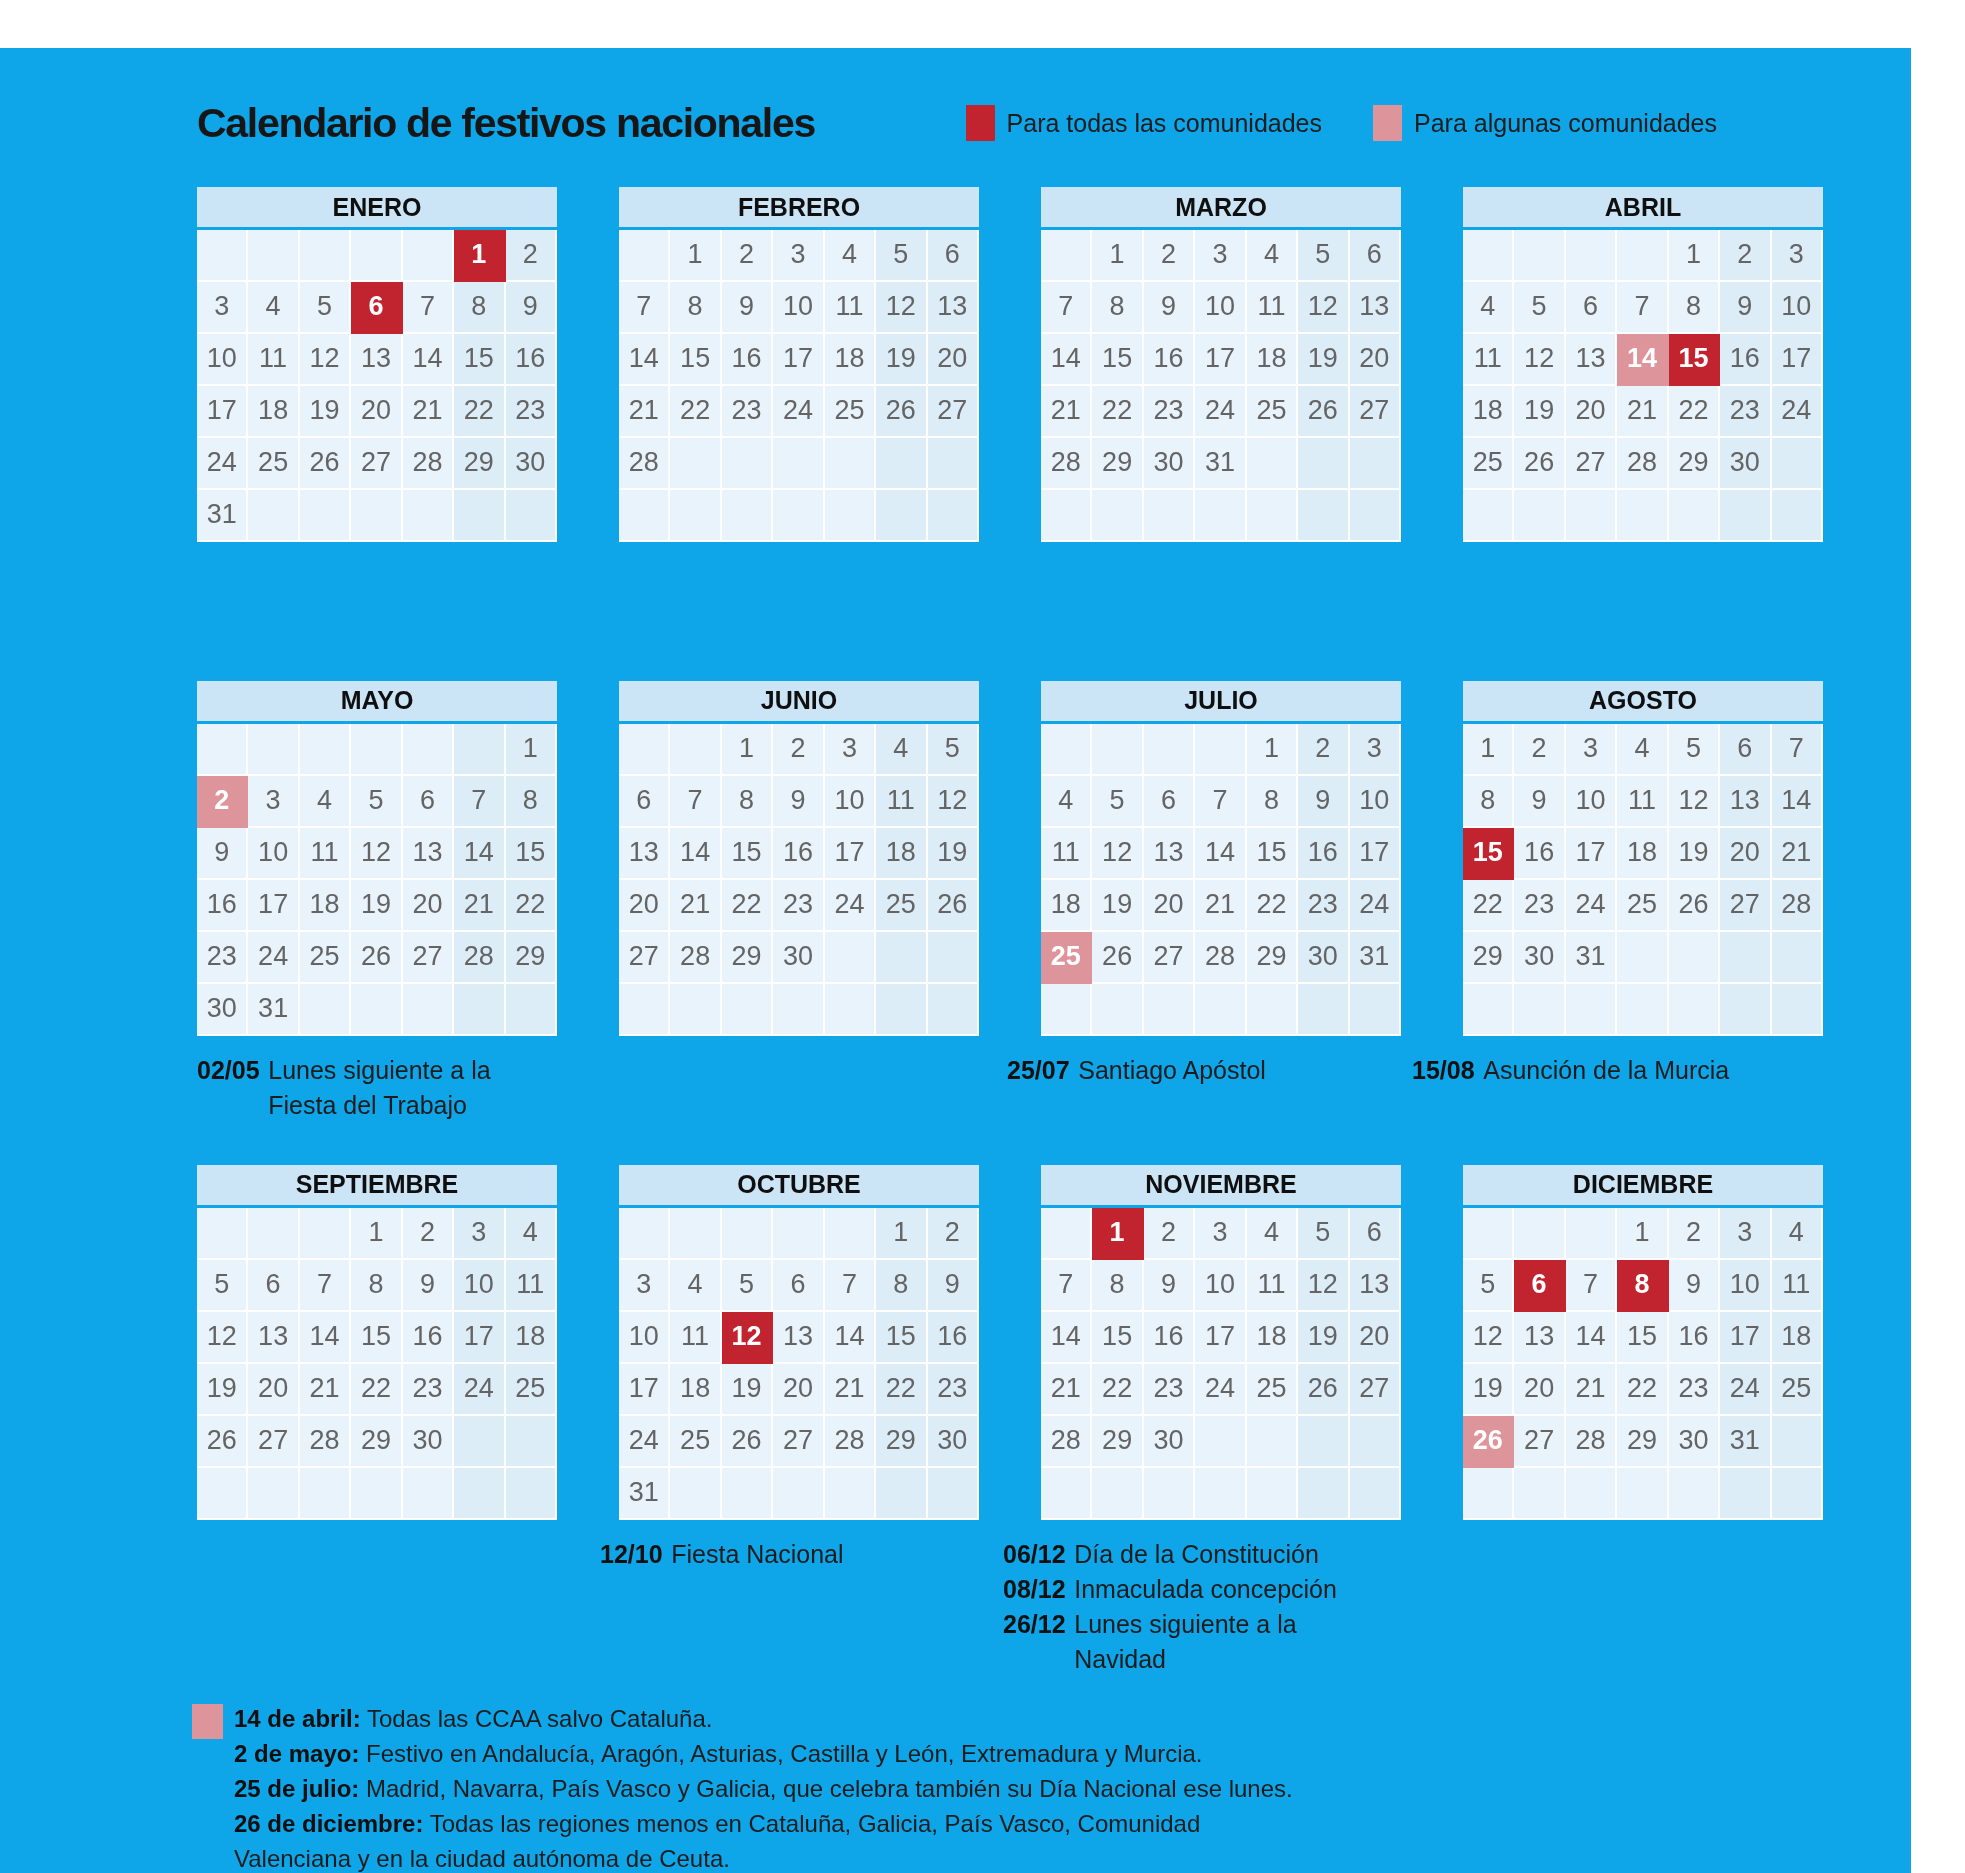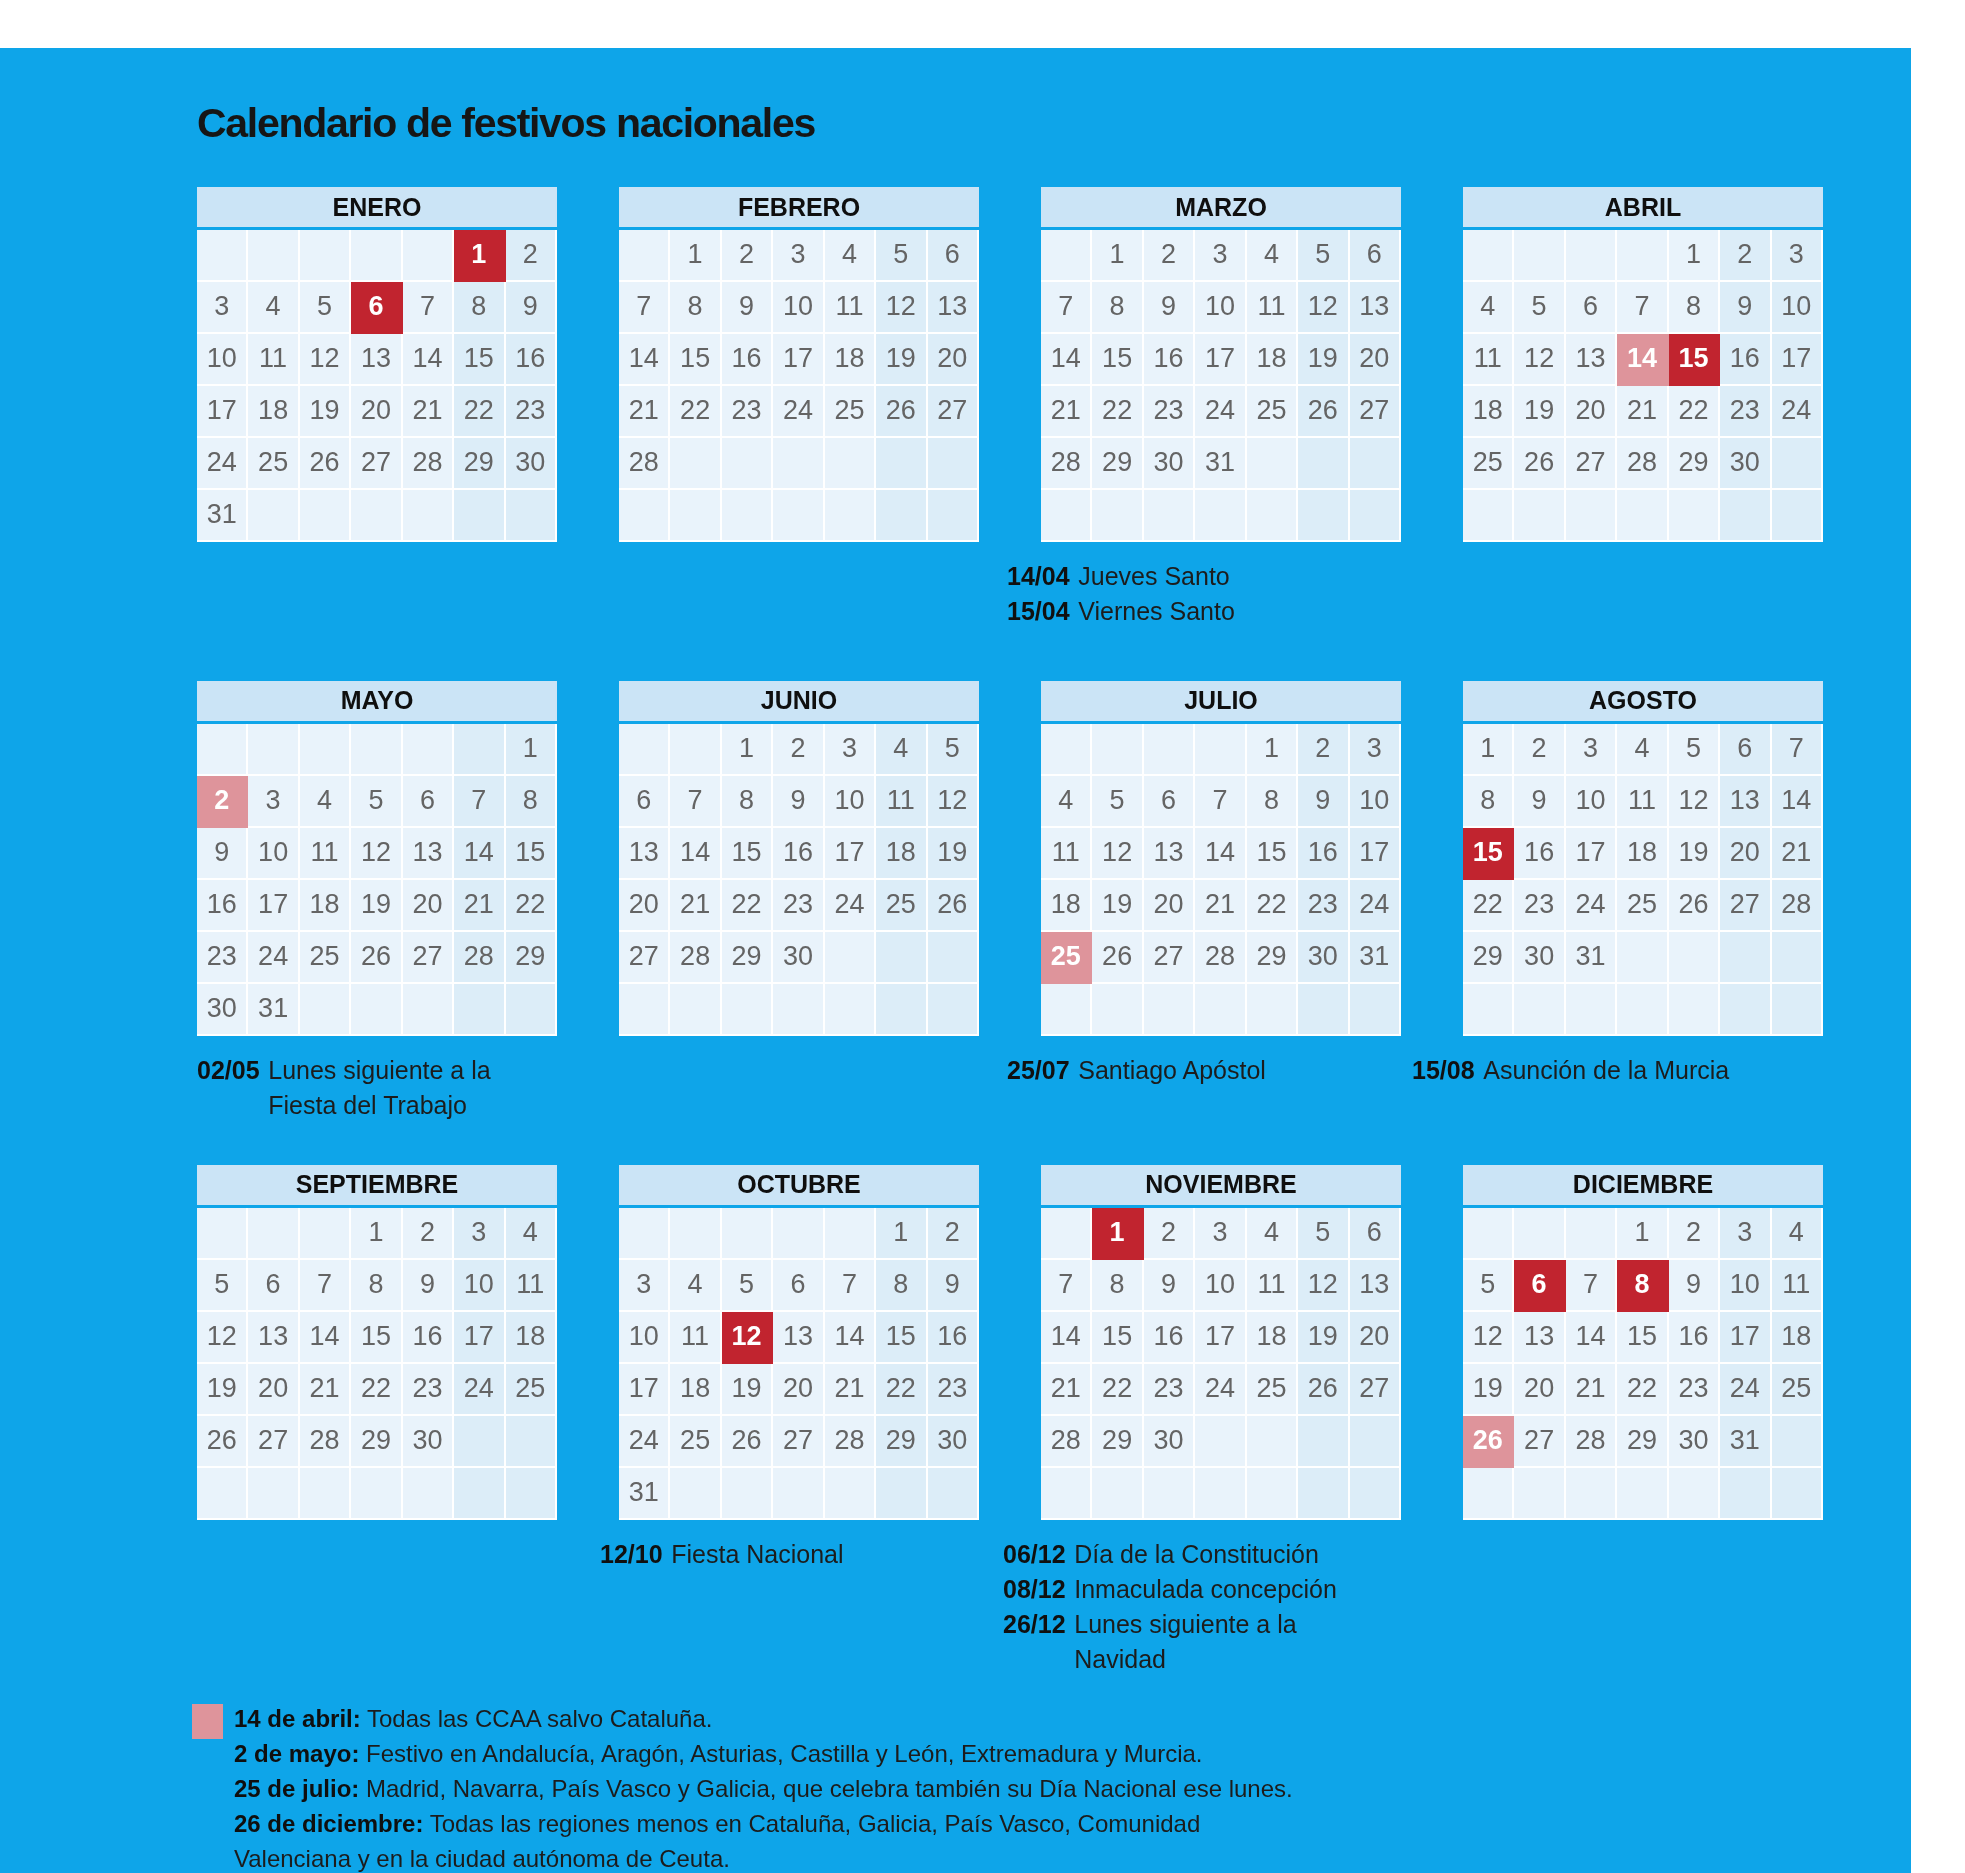--- a/index.html
+++ b/index.html
@@ -47,20 +47,30 @@
   .fn b { color:#0f0f0f; }
   .fnt { white-space:pre-line; }
 </style>
 </head>
 <body>
 
 <div class="page">
 
   <div class="hdr">
     <div class="title">Calendario de festivos nacionales</div>
+    <div class="legend">
+      <div class="legend-item">
+        <span class="sw sw-all"></span>
+        <span>Para todas las comunidades</span>
+      </div>
+      <div class="legend-item">
+        <span class="sw sw-some"></span>
+        <span>Para algunas comunidades</span>
+      </div>
+    </div>
   </div>
 
   <div id="cal">
       <div class="months-row first">
         <div class="month">
           <div class="month-h">ENERO</div>
           <div class="mgrid">
             <div class="cell wd"></div>
             <div class="cell wd"></div>
             <div class="cell wd"></div>
@@ -243,30 +253,20 @@
             <div class="cell wd"></div>
             <div class="cell wd"></div>
             <div class="cell we"></div>
             <div class="cell we"></div>
           </div>
         </div>
       </div>
       <div class="notes-row nr1">
         <div class="note-block"></div>
         <div class="note-block"></div>
-        <div class="note-block">
-          <div class="note">
-            <span class="nd">14/04</span>
-            <span class="nt">Jueves Santo</span>
-          </div>
-          <div class="note">
-            <span class="nd">15/04</span>
-            <span class="nt">Viernes Santo</span>
-          </div>
-        </div>
       </div>
       <div class="months-row">
         <div class="month">
           <div class="month-h">MAYO</div>
           <div class="mgrid">
             <div class="cell wd"></div>
             <div class="cell wd"></div>
             <div class="cell wd"></div>
             <div class="cell wd"></div>
             <div class="cell wd"></div>

